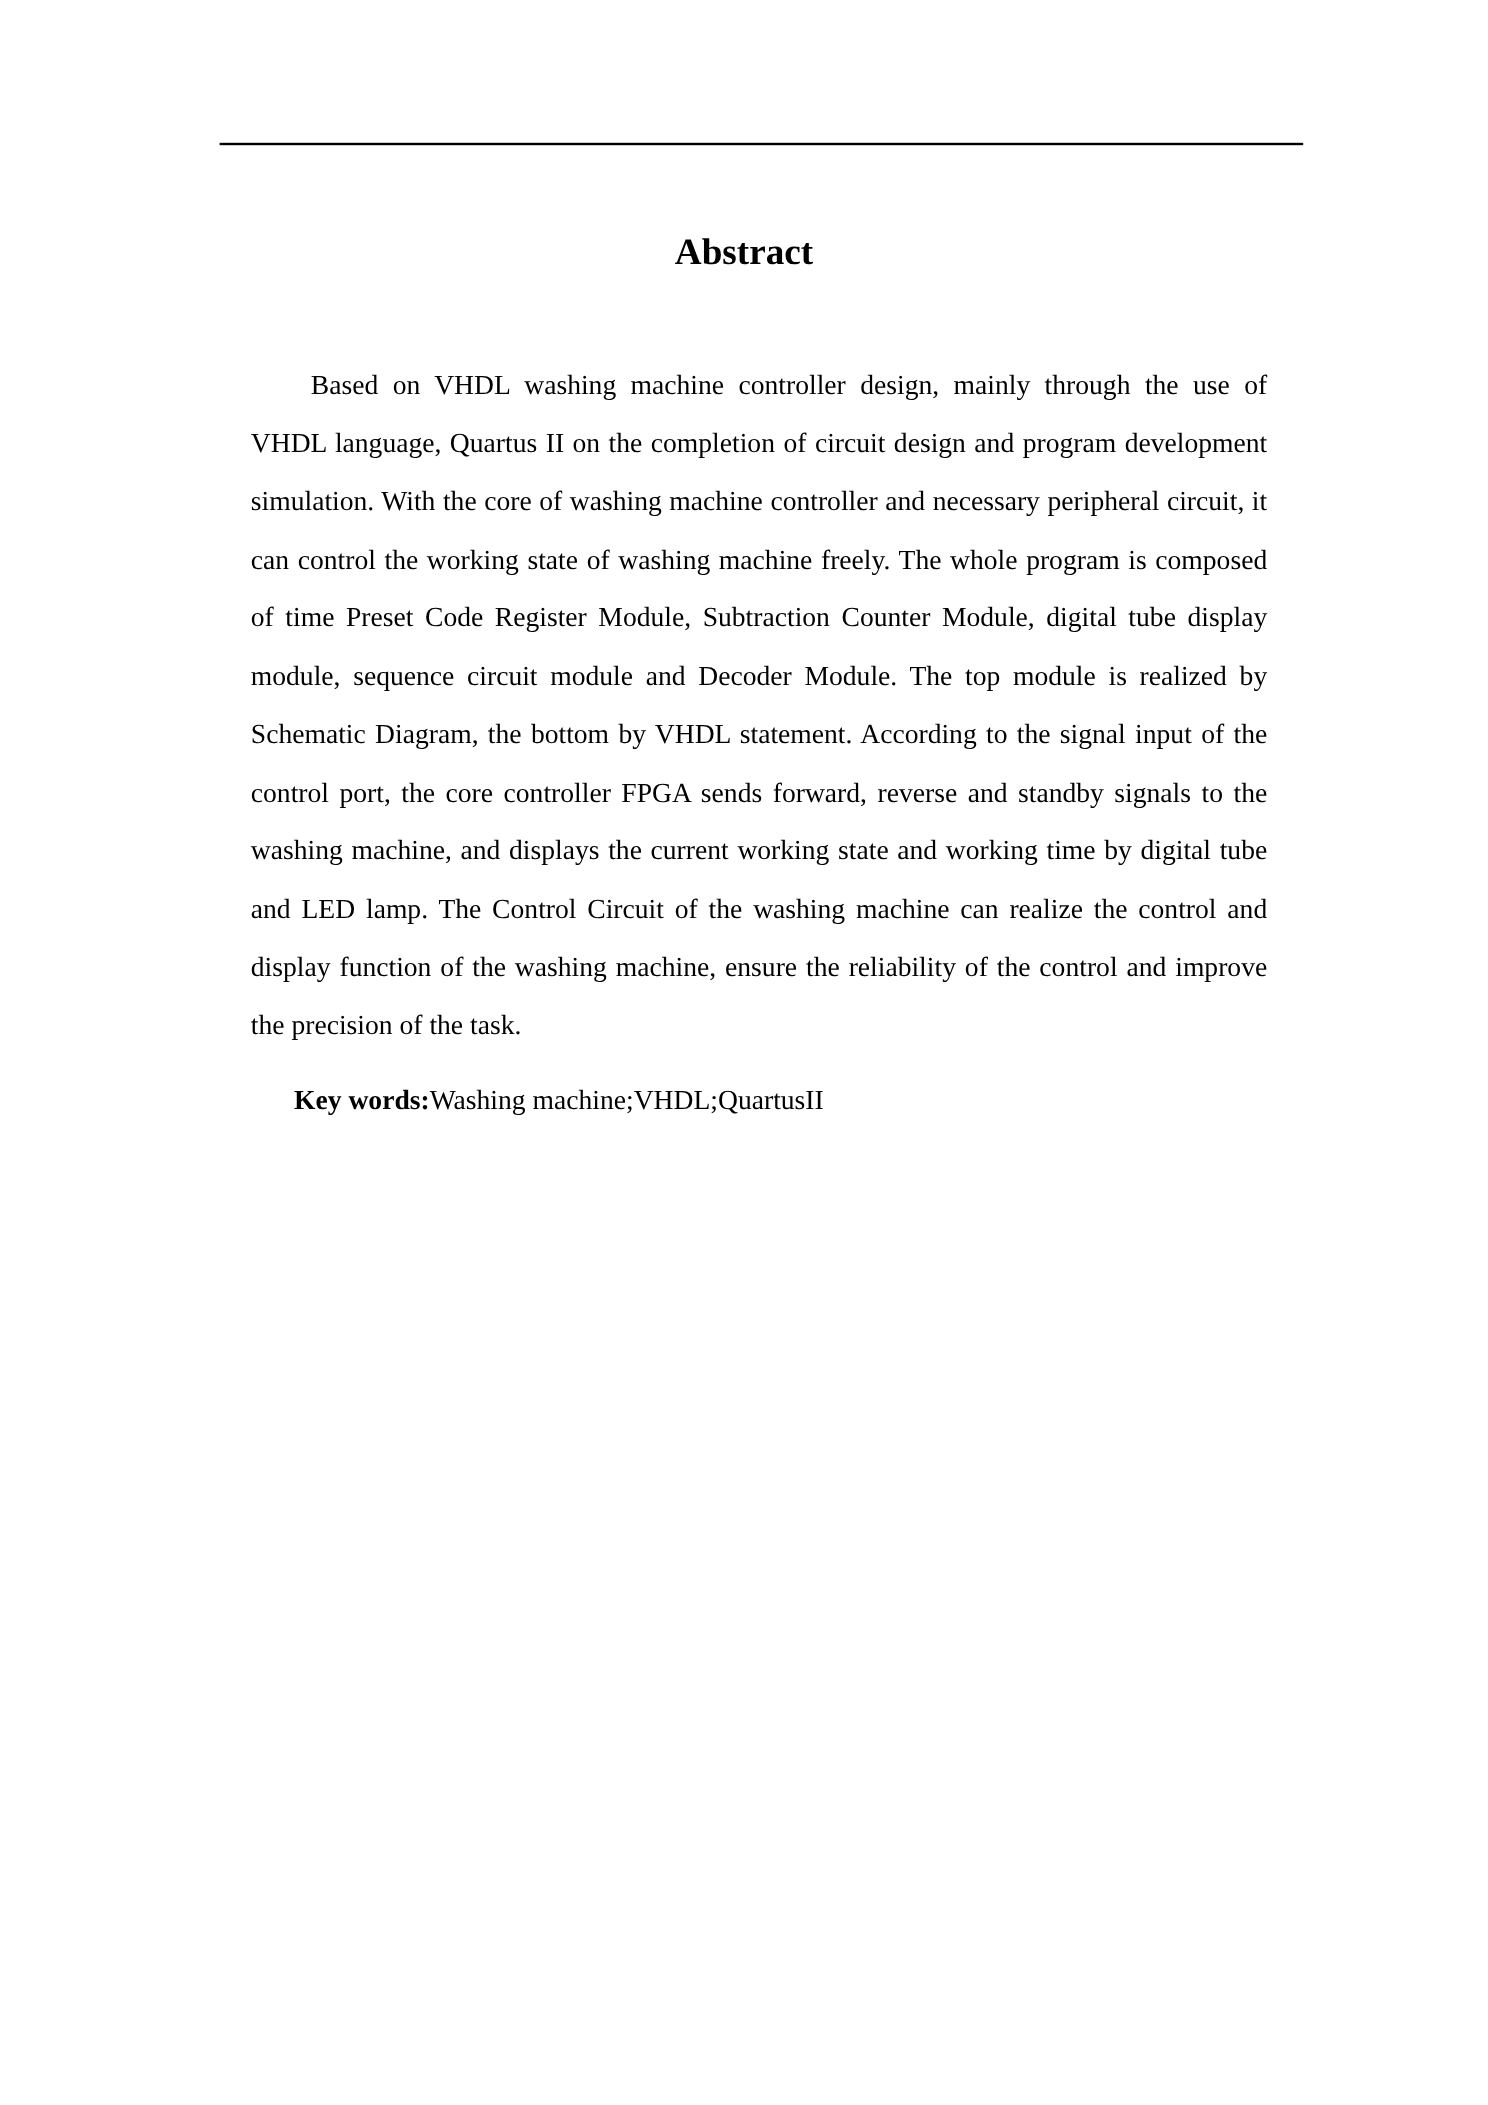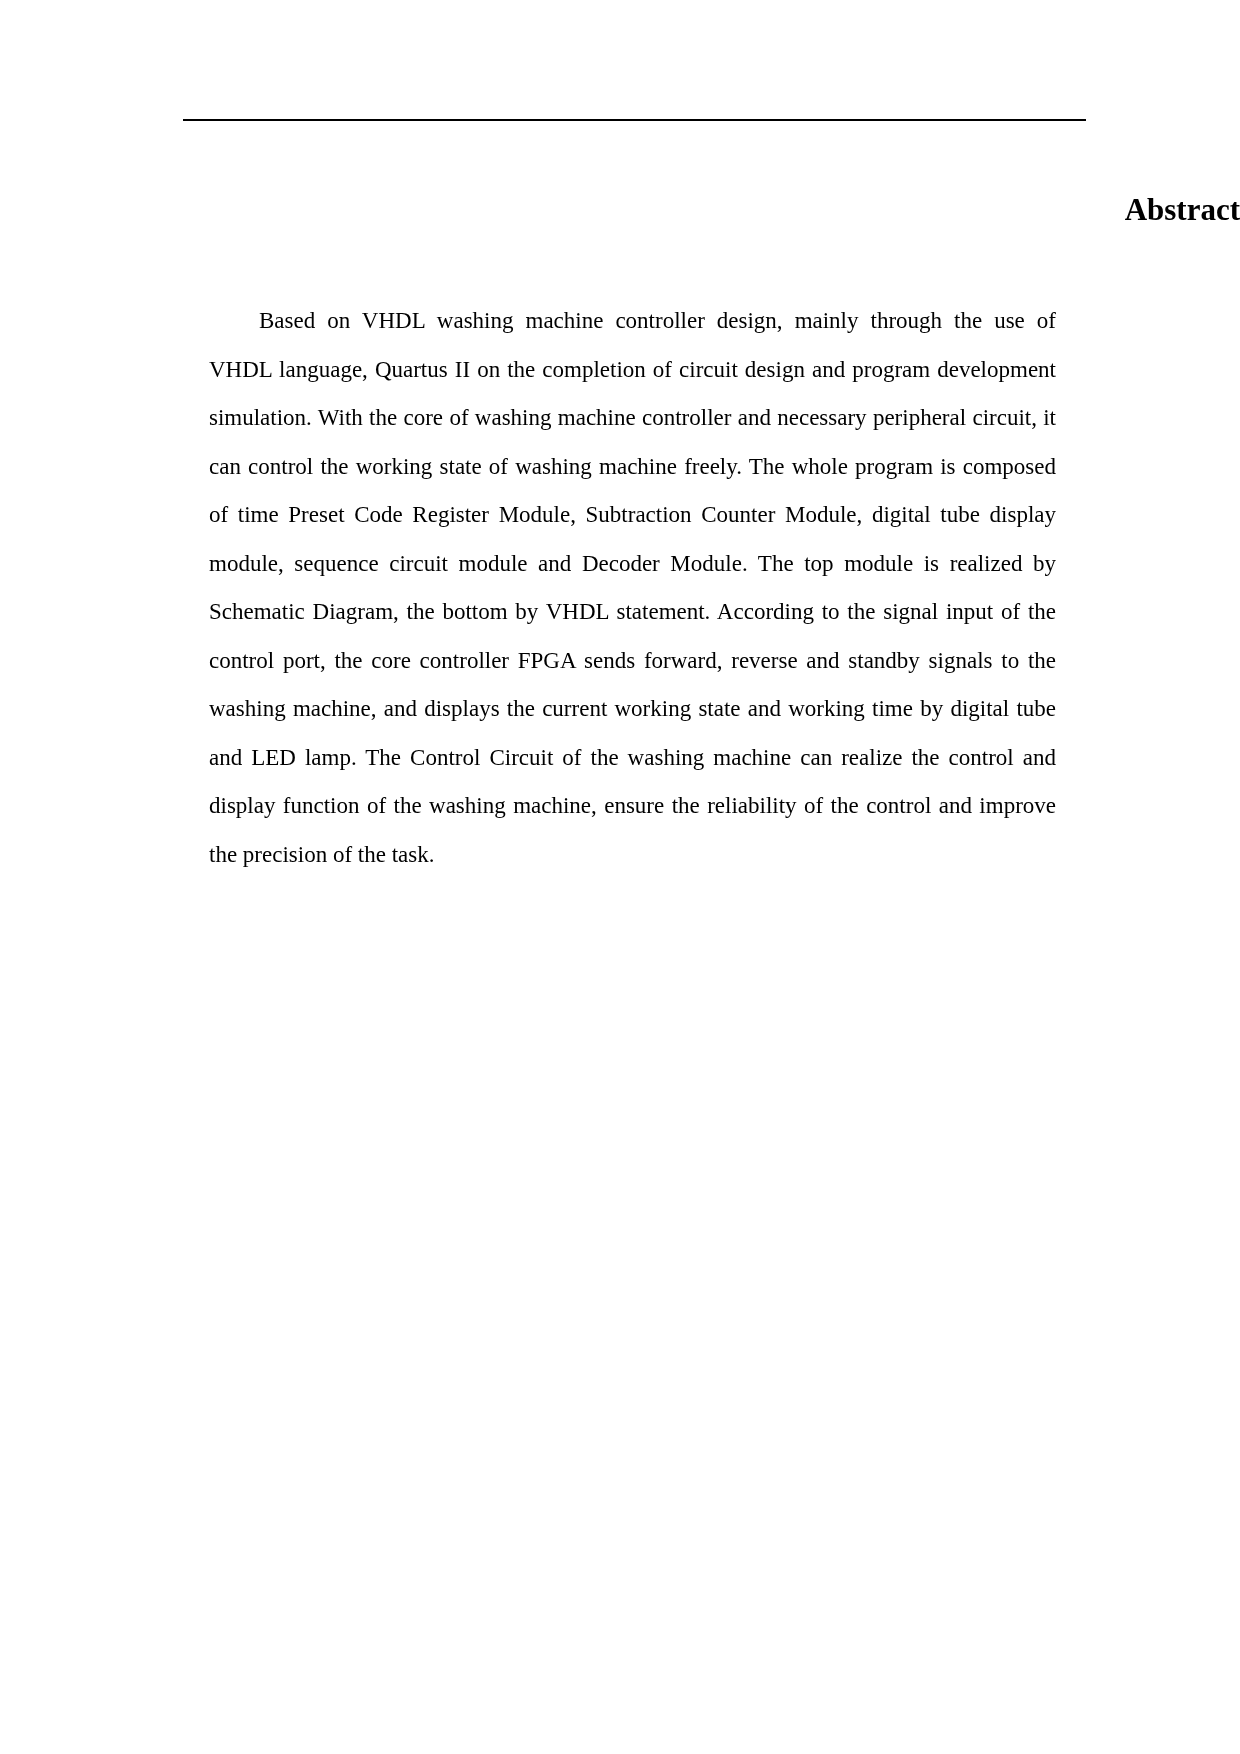--- a/index.html
+++ b/index.html
@@ -21,21 +21,21 @@
       top: 119px;
       width: 903px;
       height: 0;
       border-top: 2px solid #000000;
     }
     .title {
       position: absolute;
       left: 0;
       width: 1240px;
       top: 188px;
-      text-align: right;
+      text-align: center;
       font-weight: bold;
       font-size: 31px;
       line-height: 44px;
       margin: 0;
     }
     .body-block {
       position: absolute;
       left: 195px;
       width: 875px;
       top: 283px;
@@ -59,13 +59,14 @@
   </style>
 </head>
 <body>
 
 <div class="header-rule"></div>
 
 <h1 class="title">Abstract</h1>
 
 <div class="body-block">
   <p class="abstract-para">Based on VHDL washing machine controller design, mainly through the use of VHDL language, Quartus II on the completion of circuit design and program development simulation. With the core of washing machine controller and necessary peripheral circuit, it can control the working state of washing machine freely. The whole program is composed of time Preset Code Register Module, Subtraction Counter Module, digital tube display module, sequence circuit module and Decoder Module. The top module is realized by Schematic Diagram, the bottom by VHDL statement. According to the signal input of the control port, the core controller FPGA sends forward, reverse and standby signals to the washing machine, and displays the current working state and working time by digital tube and LED lamp. The Control Circuit of the washing machine can realize the control and display function of the washing machine, ensure the reliability of the control and improve the precision of the task.</p>
+  <p class="keywords"><span class="kw-label">Key words:</span><span>Washing machine;VHDL;QuartusII</span></p>
 </div>
 
 </body></html>

